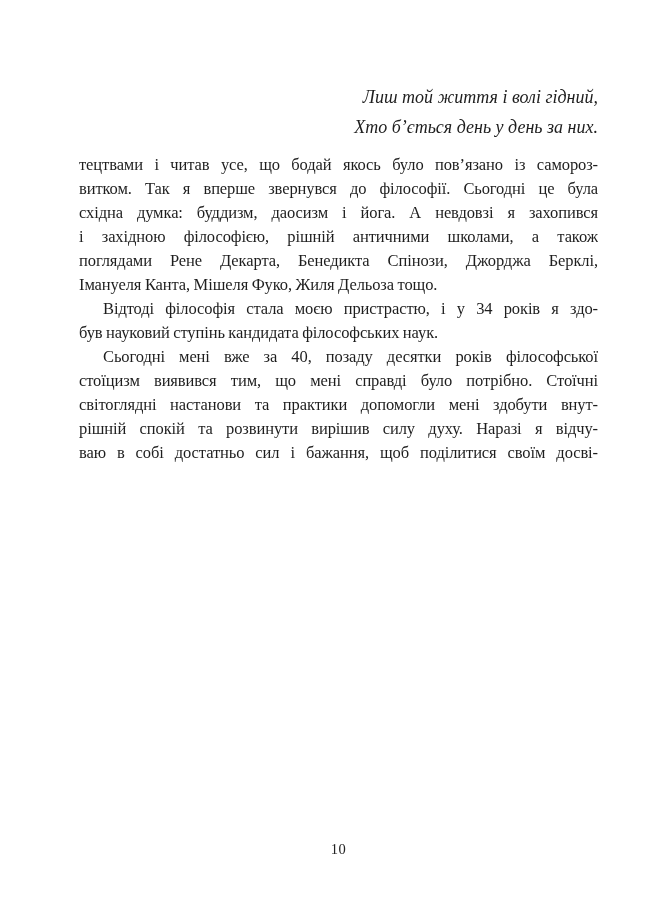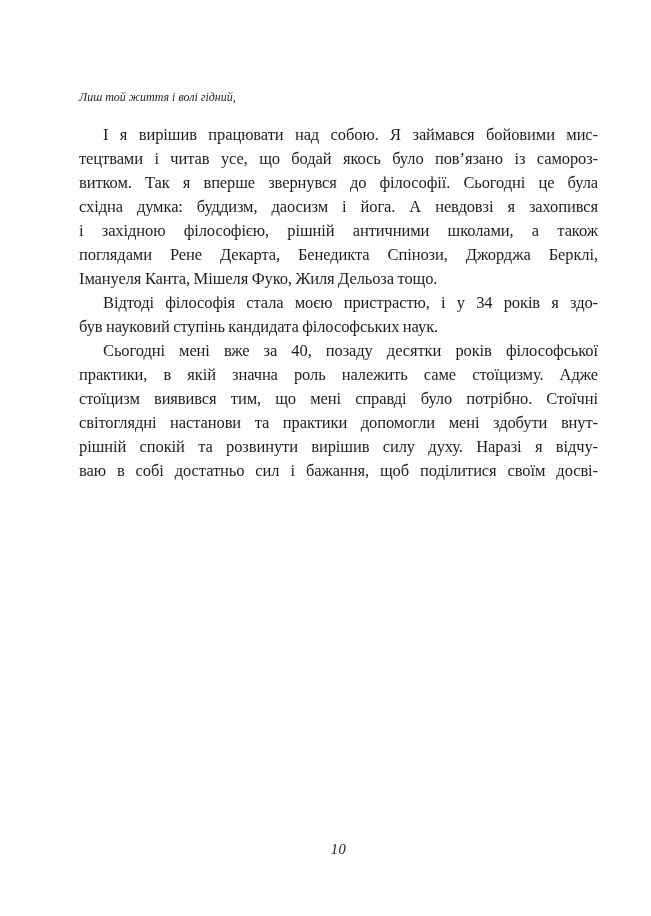--- a/index.html
+++ b/index.html
@@ -19,23 +19,23 @@
   }
   .content {
     position: absolute;
     left: 79px;
     top: 0;
     width: 519px;
   }
   .epigraph {
     margin-top: 82px;
     font-style: italic;
-    font-size: 12px;
+    font-size: 18px;
     line-height: 30px;
-    text-align: left;
+    text-align: right;
   }
   .body-text {
     margin-top: 11px;
     font-size: 16.5px;
     line-height: 24px;
     letter-spacing: -0.1px;
     word-spacing: -0.5px;
   }
   .paragraph {
     margin: 0;
@@ -58,48 +58,46 @@
   .text-line { white-space: normal; }
   .folio {
     position: absolute;
     top: 841px;
     left: 79px;
     width: 519px;
     text-align: center;
     font-size: 14.5px;
     letter-spacing: 0.5px;
     color: #222222;
-    font-style: italic;
   }
 </style>
 </head>
 <body>
 
 <div class="page">
   <div class="content">
     <div class="epigraph">
         <div class="epigraph-line">Лиш той життя і волі гідний,</div>
+        <div class="epigraph-line">Хто б’ється день у день за них.</div>
       </div>
     <div class="body-text">
         <div class="paragraph">
-          <div class="text-line first">І я вирішив працювати над собою. Я займався бойовими мис-</div>
           <div class="text-line">тецтвами і читав усе, що бодай якось було пов’язано із самороз-</div>
           <div class="text-line">витком. Так я вперше звернувся до філософії. Сьогодні це була</div>
           <div class="text-line">східна думка: буддизм, даосизм і йога. А невдовзі я захопився</div>
           <div class="text-line">і західною філософією, рішній античними школами, а також</div>
           <div class="text-line">поглядами Рене Декарта, Бенедикта Спінози, Джорджа Берклі,</div>
           <div class="text-line last">Імануеля Канта, Мішеля Фуко, Жиля Дельоза тощо.</div>
         </div>
         <div class="paragraph">
           <div class="text-line first">Відтоді філософія стала моєю пристрастю, і у 34 років я здо-</div>
           <div class="text-line last">був науковий ступінь кандидата філософських наук.</div>
         </div>
         <div class="paragraph">
           <div class="text-line first">Сьогодні мені вже за 40, позаду десятки років філософської</div>
-          <div class="text-line">практики, в якій значна роль належить саме стоїцизму. Адже</div>
           <div class="text-line">стоїцизм виявився тим, що мені справді було потрібно. Стоїчні</div>
           <div class="text-line">світоглядні настанови та практики допомогли мені здобути внут-</div>
           <div class="text-line">рішній спокій та розвинути вирішив силу духу. Наразі я відчу-</div>
           <div class="text-line">ваю в собі достатньо сил і бажання, щоб поділитися своїм досві-</div>
         </div>
       </div>
   </div>
   <div class="folio">10</div>
 </div>
 

